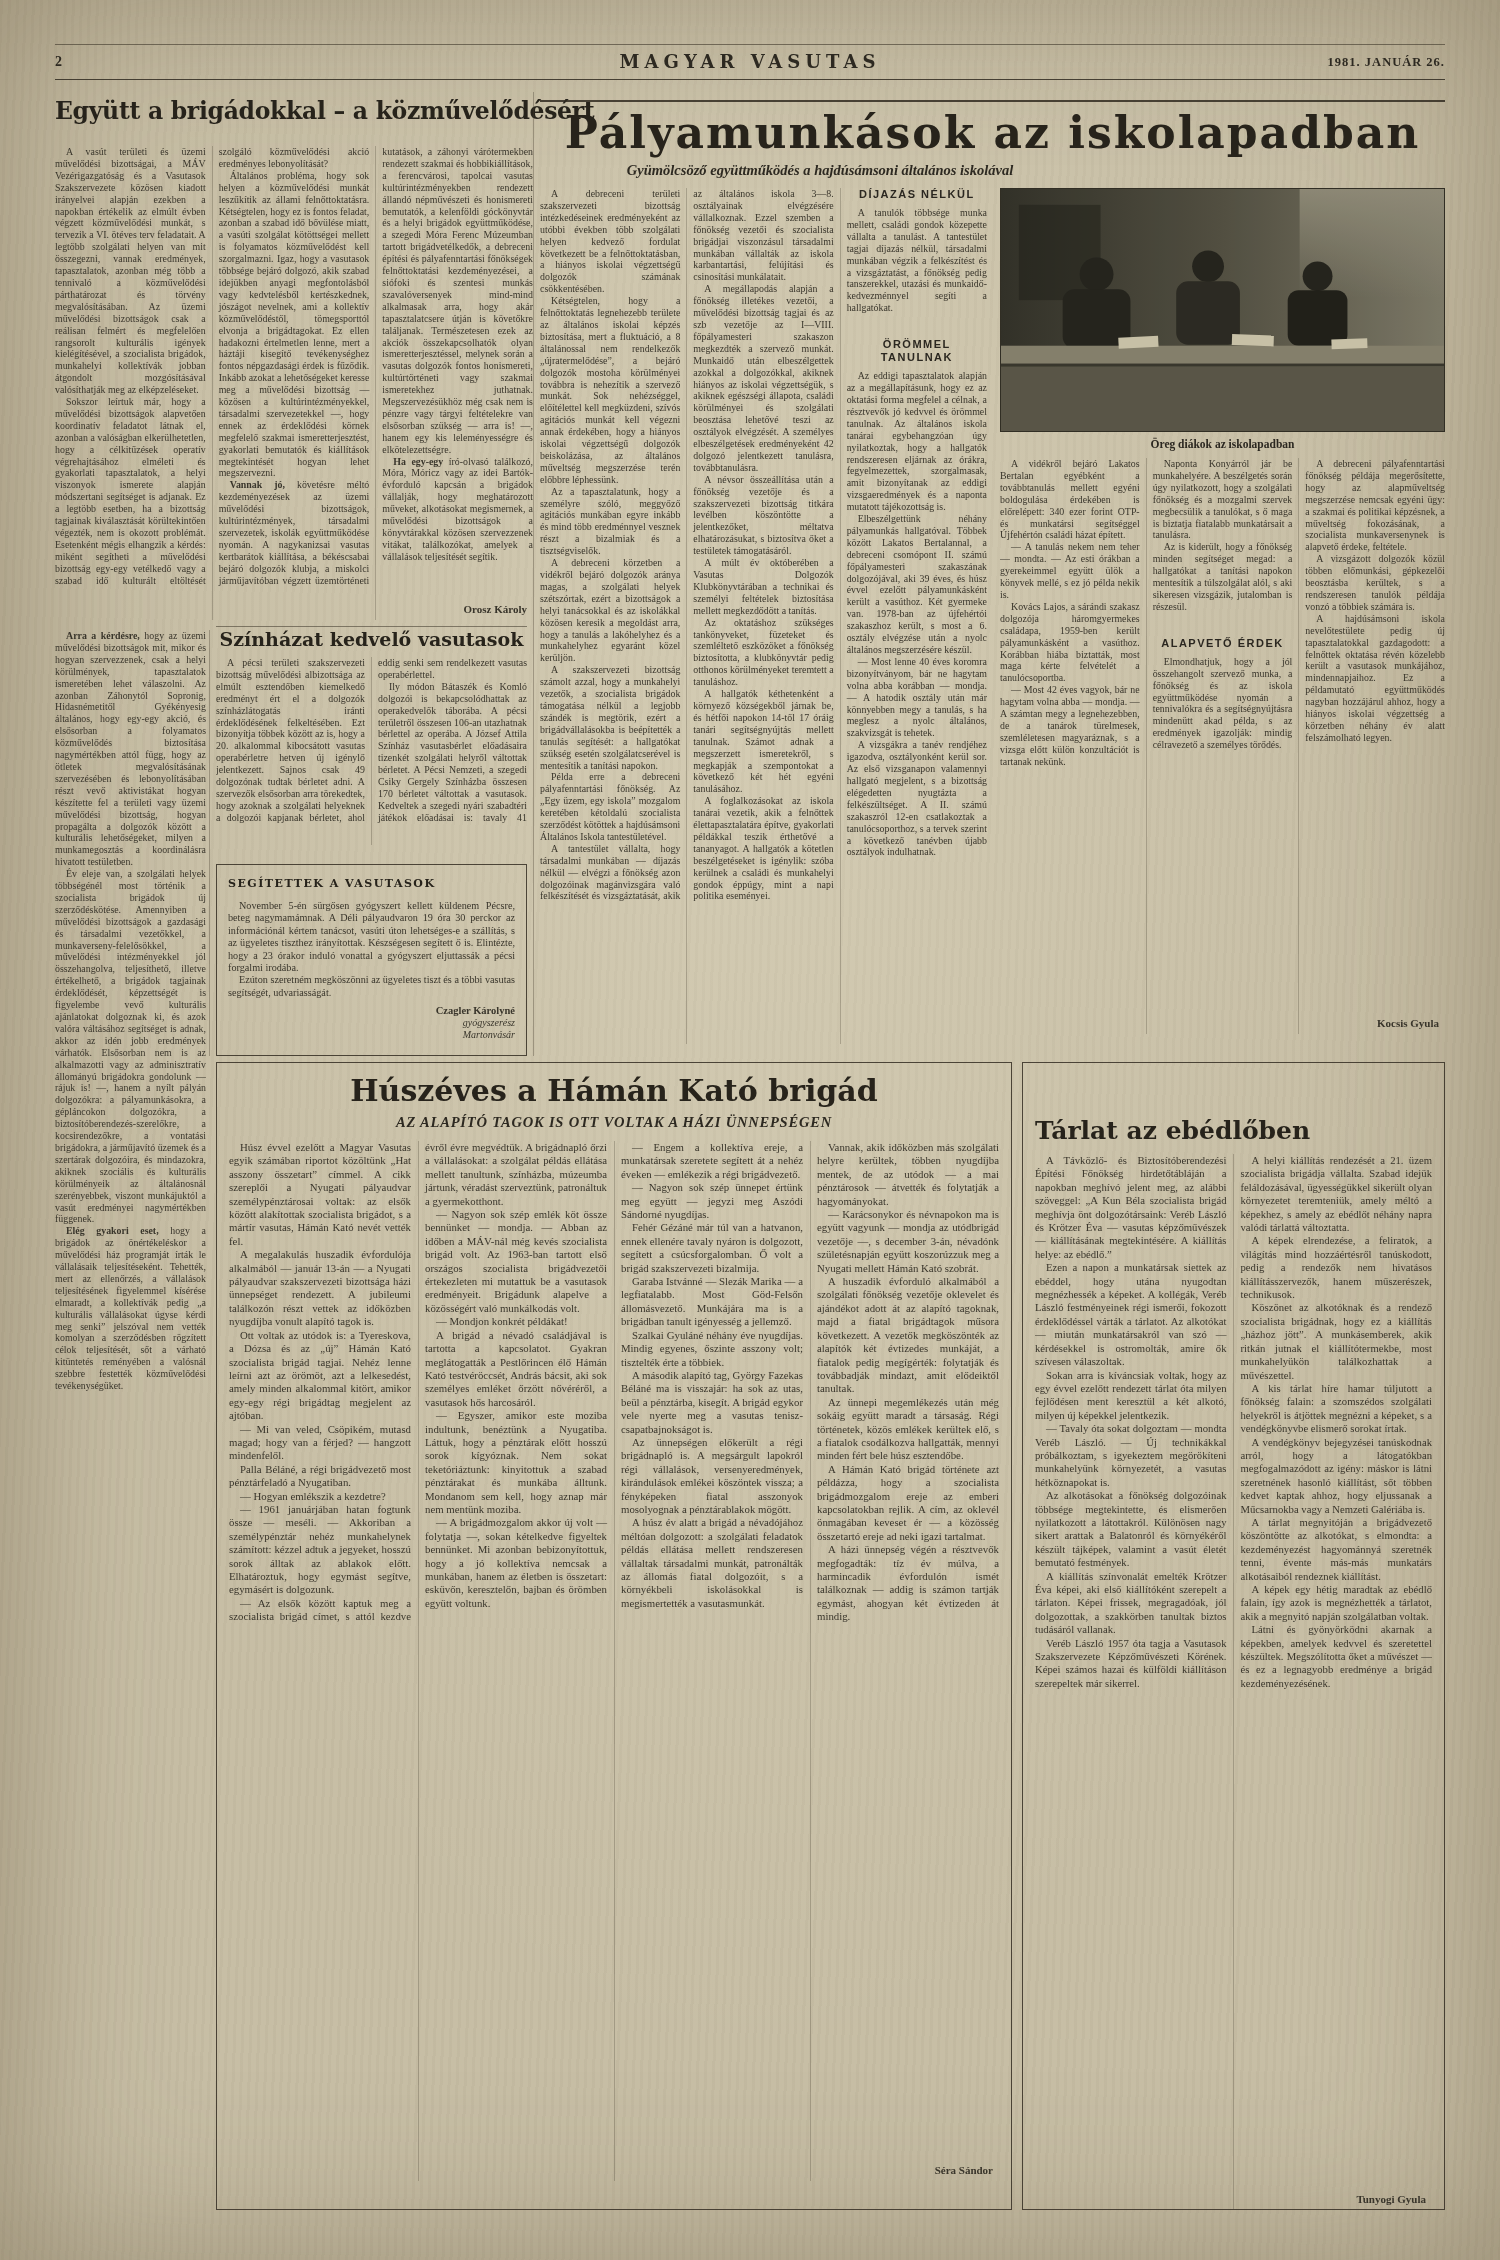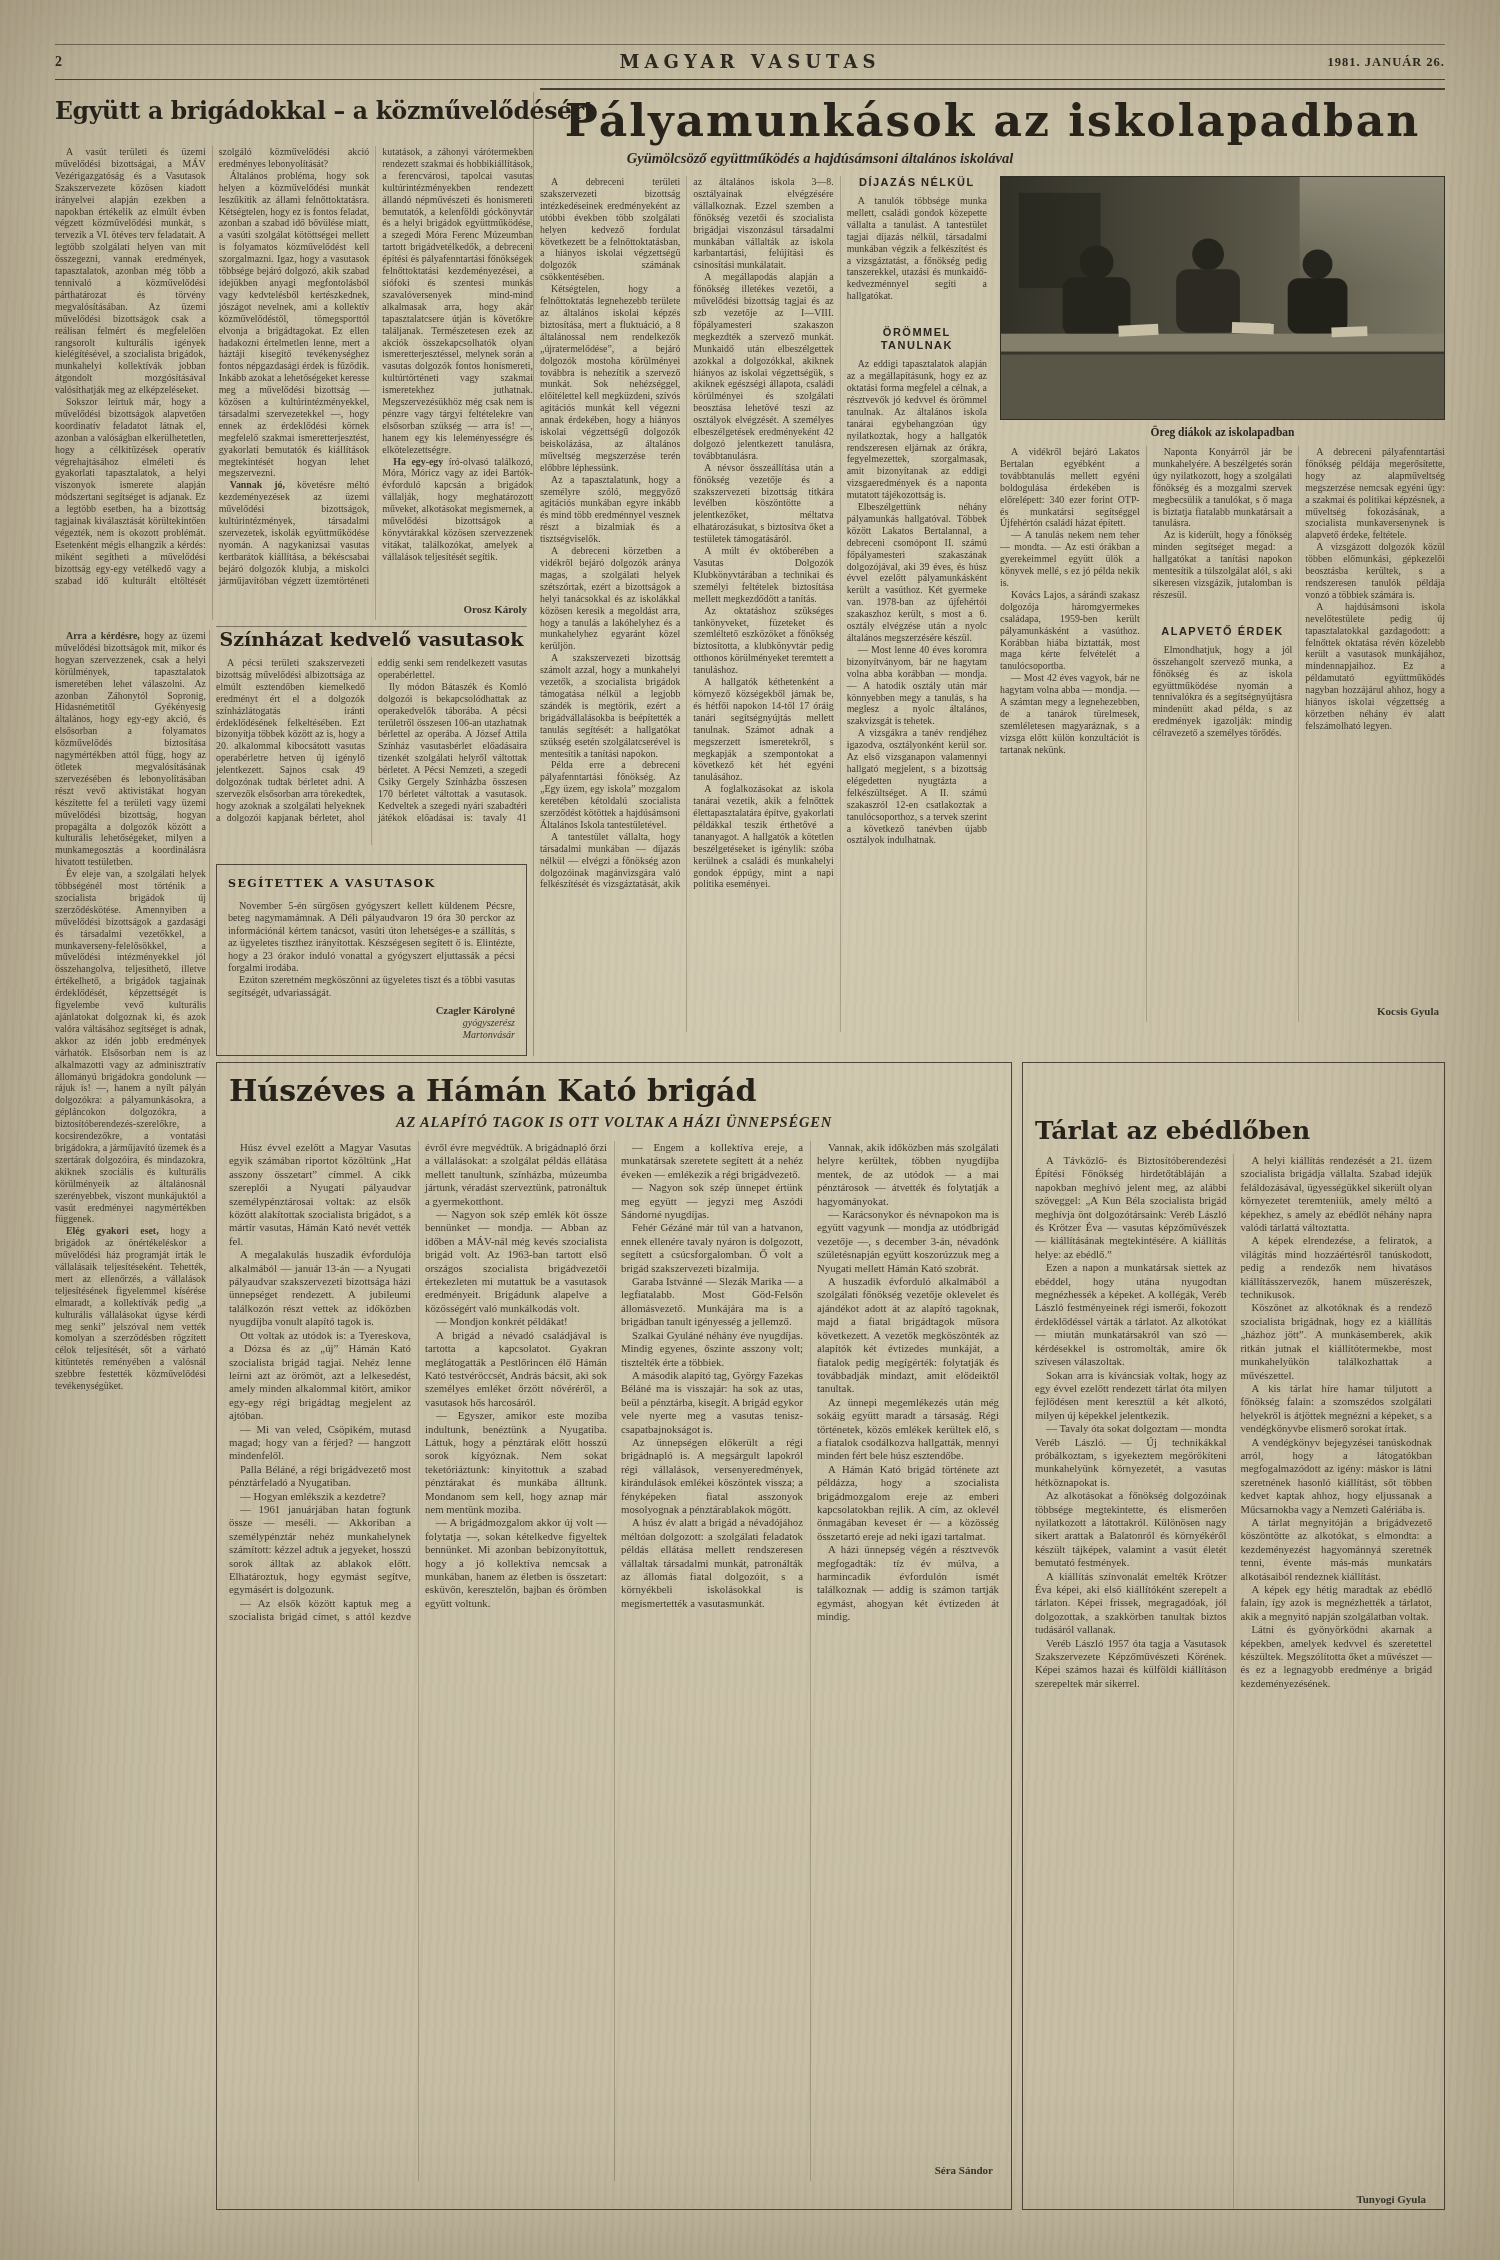--- a/index.html
+++ b/index.html
@@ -65,21 +65,21 @@
   
   #helped { position:absolute; left:216px; top:864px; width:311px; height:192px;
             border:1.5px solid rgba(52,45,34,0.85); padding:9px 11px; }
   #helped h2 { font-size:11px; line-height:19px; font-weight:700; text-align:left;
                letter-spacing:1.5px; margin-bottom:7px; }
   #helped .bp { font-size:10.2px; line-height:12.4px; }
   .letter-sign { margin-top:5px; text-align:right; }
   .sign-role { font:italic 10px/12px "Liberation Serif", serif; }
 
   
-  #school { position:absolute; left:540px; top:88px; width:905px; height:966px;
+  #school { position:absolute; left:540px; top:100px; width:905px; height:966px;
             border-top:2px solid rgba(48,42,32,0.85); padding-top:7px; }
   #school h1 { font-size:44px; line-height:48px; font-weight:700;
                text-align:center; letter-spacing:2px; white-space:nowrap; }
   .school-sub { width:450px; margin:5px 0 9px 55px; text-align:center;
                 font:700 italic 14.5px/17px "Liberation Serif", serif; color:#2d2921; }
   .school-content { display:flex; gap:13px; height:856px; }
   .school-lcols { width:447px; }
   .school-lcols .cols { column-count:3; }
   .school-right { width:445px; display:flex; flex-direction:column; }
   .photo-wrap { height:244px; border:1px solid rgba(42,37,28,0.75);
@@ -91,21 +91,21 @@
   .school-bwrap .cols { column-count:3; }
 
   
   .vdiv { position:absolute; width:1px; background:rgba(70,60,45,0.35); }
   #vd-mid  { left:533px; top:92px;  height:964px; }
   #vd-left { left:209px; top:630px; height:426px; }
 
   
   #haman { position:absolute; left:216px; top:1062px; width:796px; height:1148px;
            border:1.5px solid rgba(52,45,34,0.85); padding:10px 12px; }
-  #haman h1 { font-size:30px; line-height:35px; font-weight:700; text-align:left; }
+  #haman h1 { font-size:30px; line-height:35px; font-weight:700; text-align:center; }
   .haman-sub { text-align:center; font:700 italic 14.5px/18px "Liberation Serif", serif;
                letter-spacing:0.8px; margin:5px 0 10px; color:#2d2921; }
   .haman-wrap { position:relative; height:1040px; }
   .haman-wrap .cols { column-count:4; column-gap:14px; }
   #haman .bp { font-size:10.8px; line-height:13.4px; }
 
   
   #tarlat { position:absolute; left:1022px; top:1062px; width:423px; height:1148px;
             border:1.5px solid rgba(52,45,34,0.85); padding:10px 12px; }
   #tarlat h1 { font-size:25px; line-height:30px; font-weight:700; text-align:left; margin-bottom:8px;margin-top:43px; }

